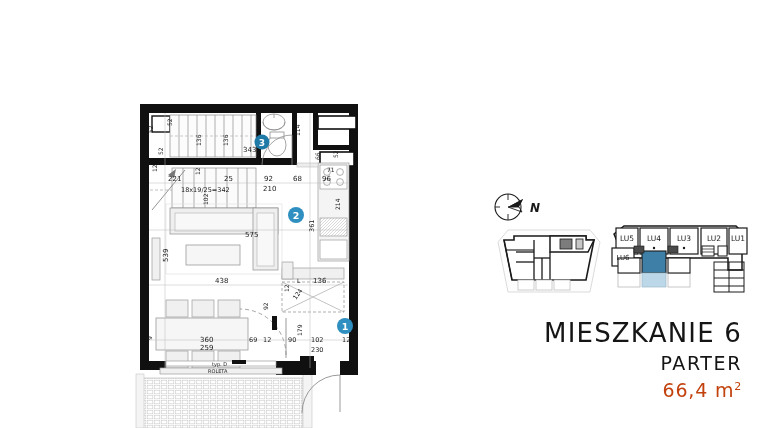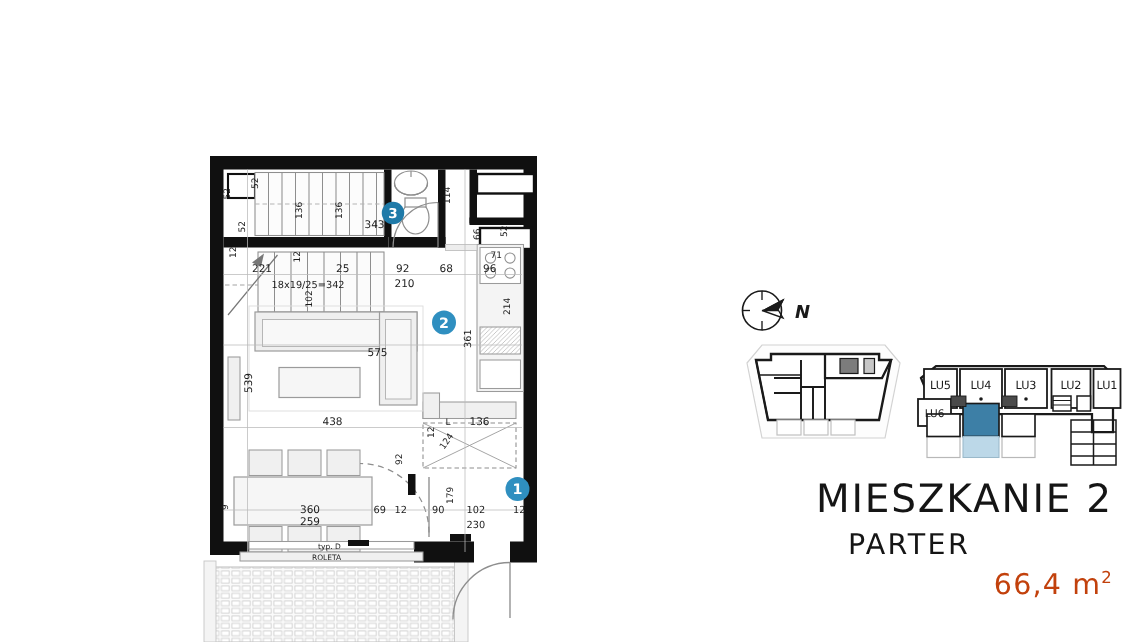--- a/index.html
+++ b/index.html
@@ -36,21 +36,21 @@
     left:22px; top:190px;
     width:60px; height:34px;
   }
   #siteplan-block {
     position:absolute;
     left:24px; top:222px;
     width:110px; height:78px;
   }
   #keyplan-block {
     position:absolute;
-    left:138px; top:236px;
+    left:138px; top:218px;
     width:140px; height:85px;
   }
 
   
   #title-block {
     position:absolute;
     left:0; top:318px;
     width:290px;
     padding-right:18px;
     text-align:right;
@@ -64,21 +64,20 @@
     line-height:1.18;
     white-space:nowrap;
   }
   .t-sub {
     font-family:"DejaVu Sans", sans-serif;
     font-size:19px;
     font-weight:400;
     letter-spacing:1.6px;
     color:#151515;
     line-height:1.5;
-    text-align:center;
   }
   .t-area {
     font-family:"DejaVu Sans", sans-serif;
     font-size:19px;
     font-weight:400;
     letter-spacing:0.8px;
     color:#c2410c;
     line-height:1.45;
   }
   .t-area sup { font-size:11px; }
@@ -457,19 +456,19 @@
           <text x="130" y="23">LU1</text>
           <text x="15" y="42" font-size="7">LU6</text>
         </g>
 
         <circle cx="46" cy="30" r="1.2" fill="#1a1a1a"></circle>
         <circle cx="76" cy="30" r="1.2" fill="#1a1a1a"></circle>
       </svg>
     </div>
 
     <div id="title-block">
-      <div class="t-main">MIESZKANIE 2</div>
+      <div class="t-main">MIESZKANIE 6</div>
       <div class="t-sub">PARTER</div>
       <div class="t-area"><span>66,4 m</span><sup>2</sup></div>
     </div>
 
   </div>
 </div>
 
 </body></html>

